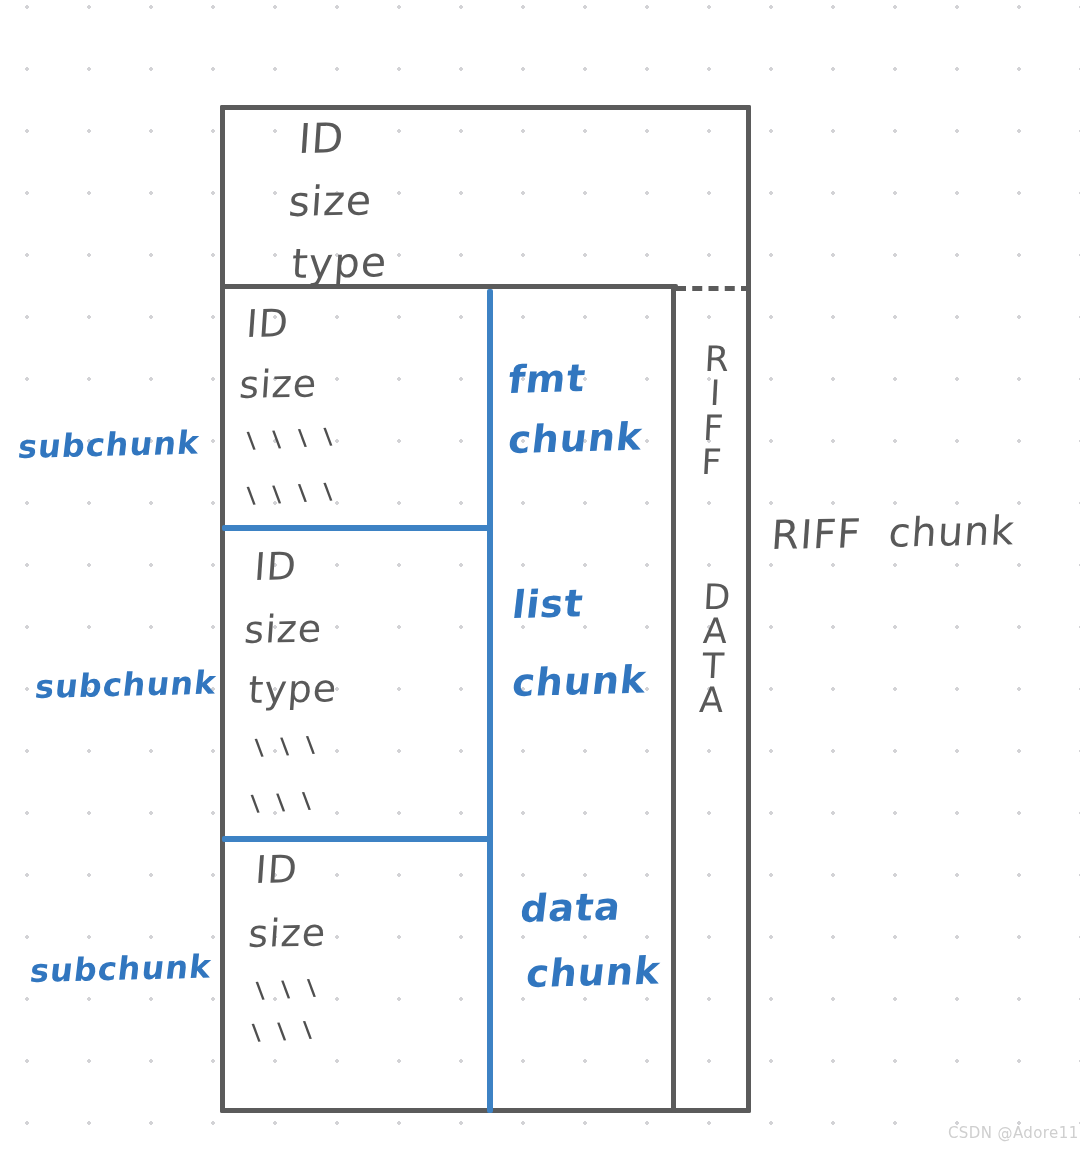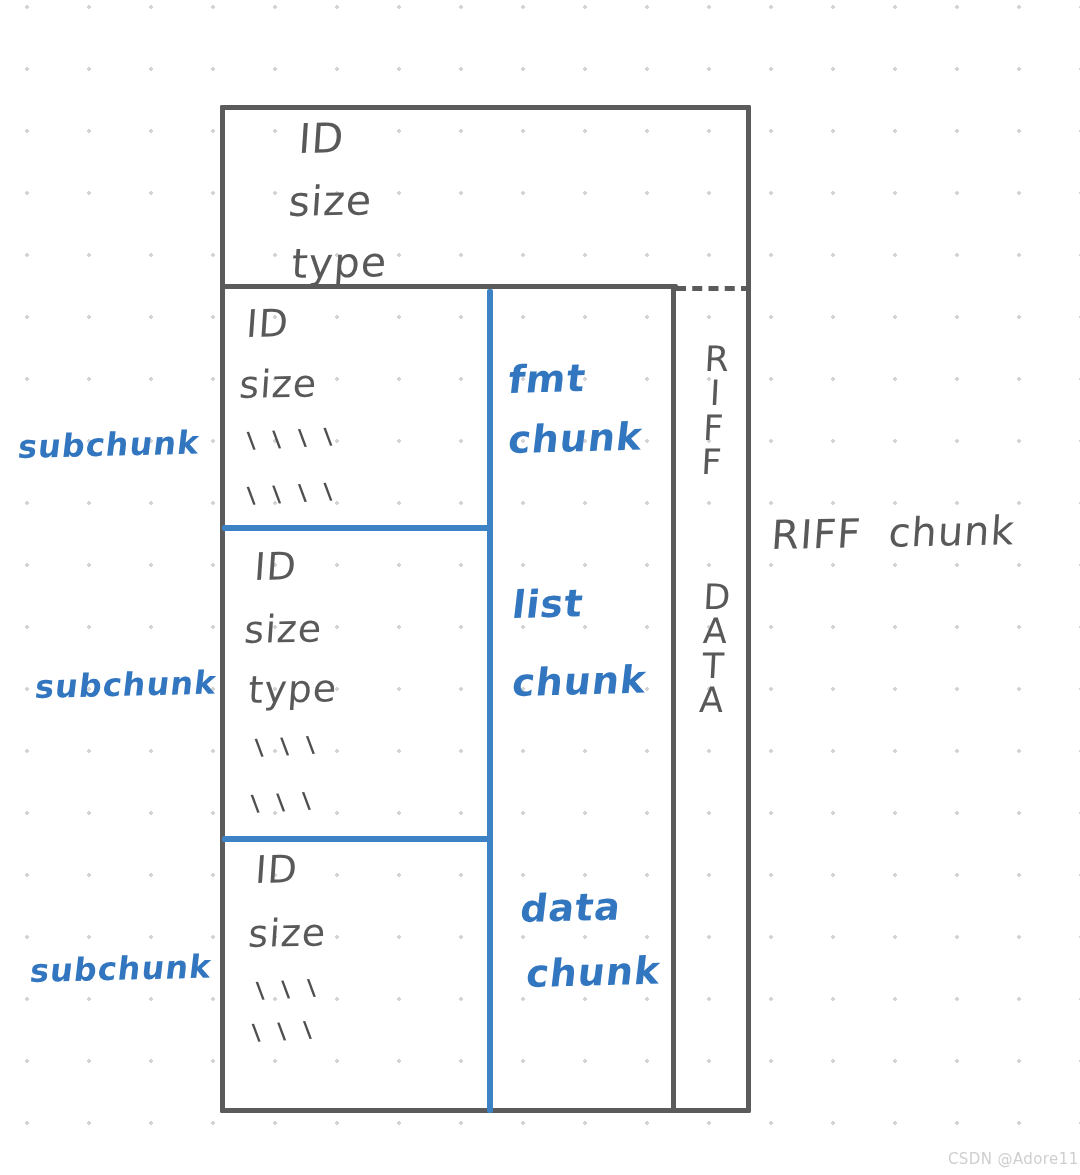--- a/index.html
+++ b/index.html
@@ -138,15 +138,15 @@
 I
 F
 F</div>
   <div class="hw vert" style="left: 691px; top: 580px; width: 40px; font-size: 35px; white-space: pre-line;">D
 A
 T
 A</div>
 
   <div class="hw" style="left:770px; top:512px; font-size:40px;">RIFF  chunk</div>
 
-  <div class="watermark" style="left:948px; top:1150px;">CSDN @Adore11</div>
+  <div class="watermark" style="left:948px; top:1124px;">CSDN @Adore11</div>
 
 </div>
 
 </body></html>

